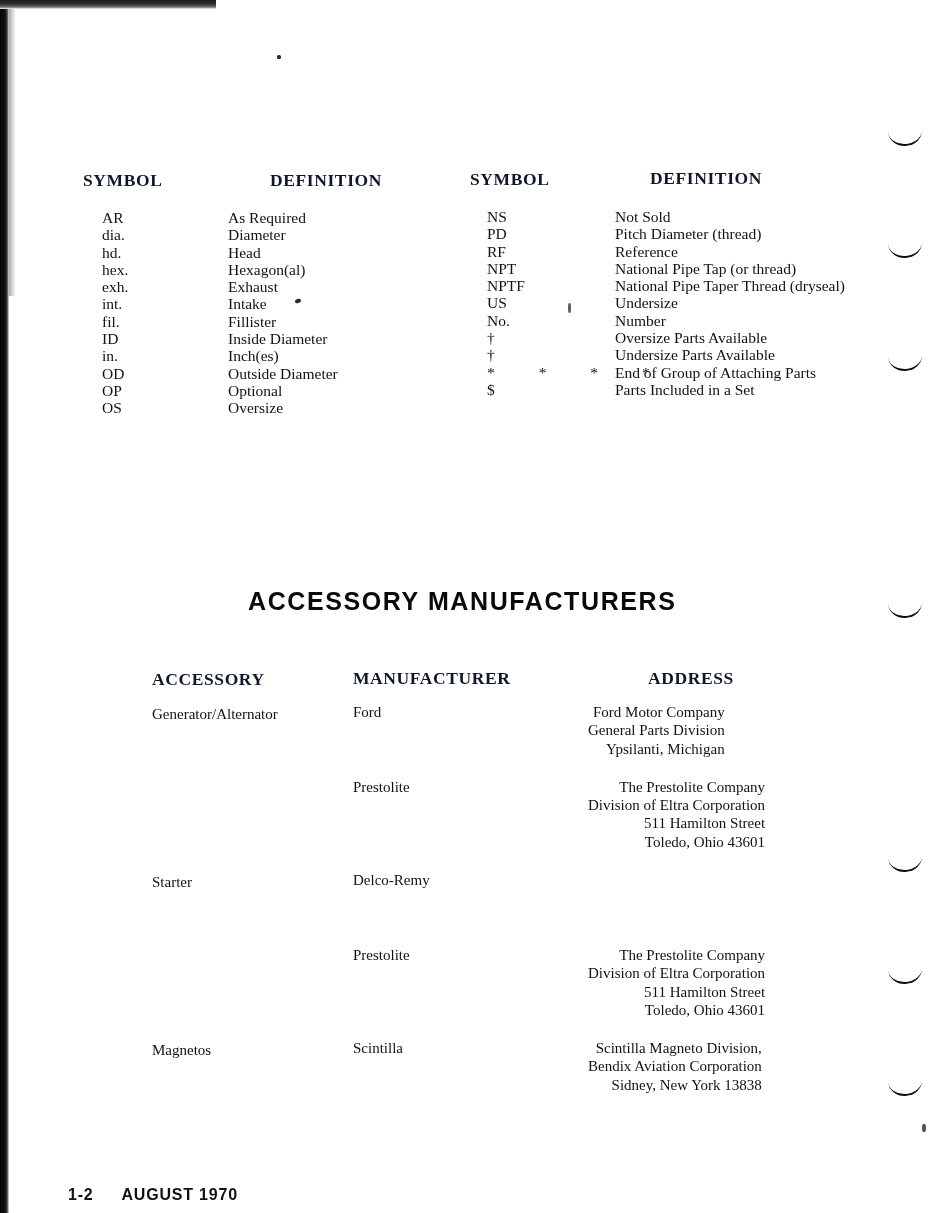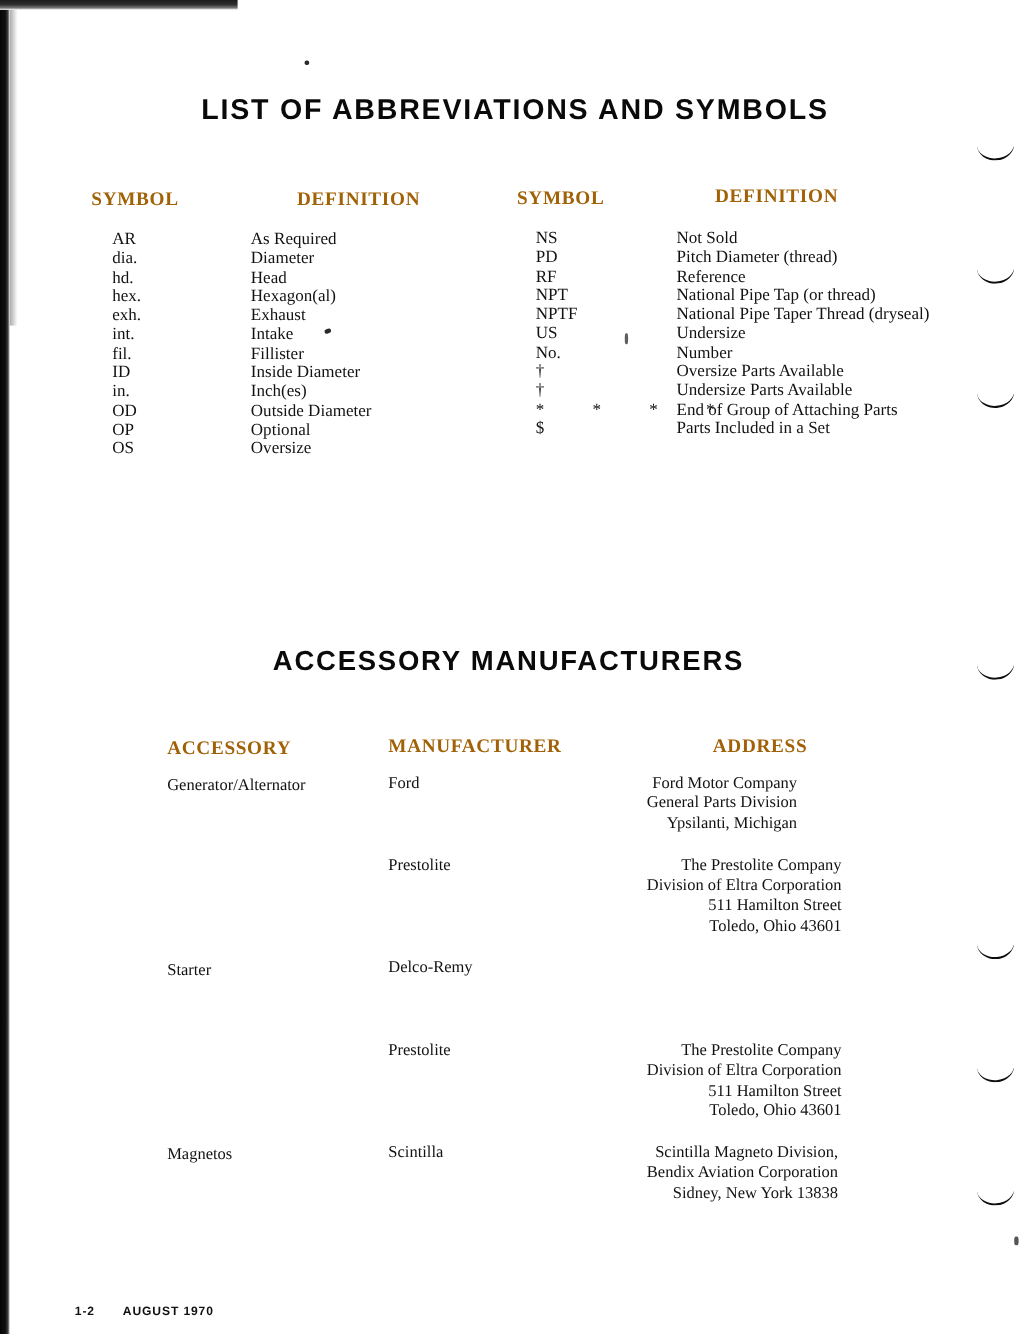--- a/index.html
+++ b/index.html
@@ -79,21 +79,21 @@
     font-size: 25px;
   }
 
   
   .col-header {
     position: absolute;
     font-family: "Liberation Serif", "DejaVu Serif", serif;
     font-weight: bold;
     font-size: 17.5px;
     letter-spacing: .6px;
-    color: #a16207;
+    color: #0f172a;
     white-space: nowrap;
   }
 
   
   .abbrev-table {
     position: absolute;
     font-size: 15.5px;
     line-height: 17.3px;
   }
   #abbrev-left  { left: 102px; top: 209px; }
@@ -141,21 +141,21 @@
   .mfg-address      { left: 588px; text-align: right; }
   .mfg-address div  { white-space: nowrap; }
 
   
   #page-footer {
     position: absolute;
     left: 68px;
     top: 1186px;
     font-family: "Liberation Sans", "DejaVu Sans", sans-serif;
     font-weight: bold;
-    font-size: 11px;
+    font-size: 16px;
     letter-spacing: .8px;
     color: #111;
     white-space: nowrap;
   }
   #page-footer .footer-gap { display: inline-block; width: 18px; }
 </style>
 </head>
 <body>
 
 <div class="page">
@@ -170,21 +170,20 @@
   <div class="speck" style="left:922px; top:1124px; width:4px; height:8px; opacity:.8;"></div>
 
   <div class="binding-mark" style="left:888px; top:133px;"></div>
   <div class="binding-mark" style="left:888px; top:245px;"></div>
   <div class="binding-mark" style="left:888px; top:358px;"></div>
   <div class="binding-mark" style="left:888px; top:605px;"></div>
   <div class="binding-mark" style="left:888px; top:859px;"></div>
   <div class="binding-mark" style="left:888px; top:971px;"></div>
   <div class="binding-mark" style="left:888px; top:1083px;"></div>
 
-  <div class="doc-heading" id="heading-abbrev">LIST OF ABBREVIATIONS AND SYMBOLS</div>
 
   <div class="col-header" style="left:83px; top:170px;">SYMBOL</div>
   <div class="col-header" style="left:270px; top:170px;">DEFINITION</div>
   <div class="col-header" style="left:470px; top:169px;">SYMBOL</div>
   <div class="col-header" style="left:650px; top:168px;">DEFINITION</div>
 
   <div class="abbrev-table" id="abbrev-left">
       <div class="abbrev-row">
         <span class="abbrev-sym">AR</span>
         <span class="abbrev-def">As Required</span>

